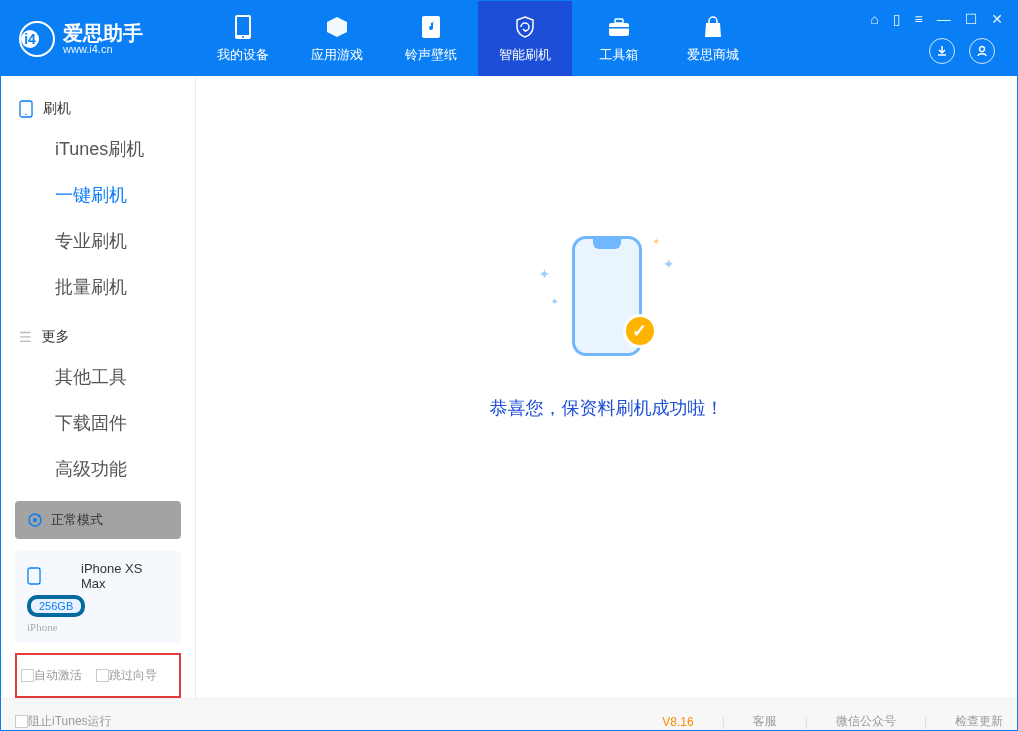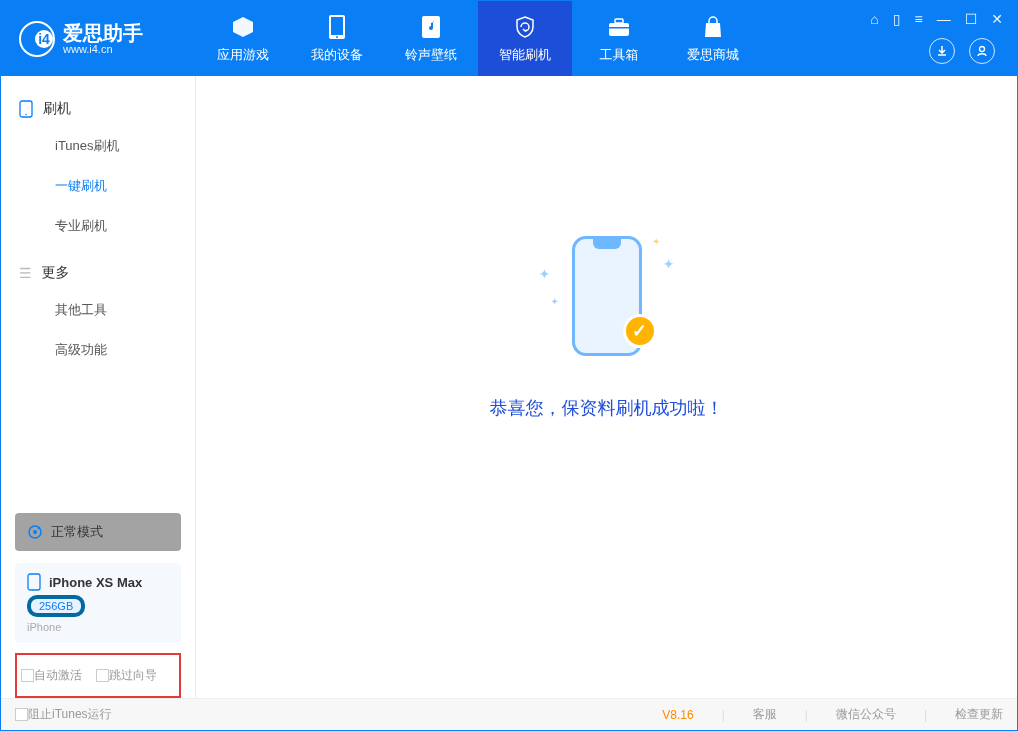--- a/index.html
+++ b/index.html
@@ -1,63 +1,63 @@
 <!DOCTYPE html>
 <html><head>
 <meta charset="utf-8">
 <style>
 * { margin: 0; padding: 0; box-sizing: border-box; font-family: "Microsoft YaHei", Arial, sans-serif; }
 body { background: #fff; width: 1018px; height: 731px; overflow: hidden; border: 1px solid #0a7ff5; }
 
 .header { height: 75px; background: #0a7ff5; display: flex; align-items: center; color: #fff; position: relative; }
 .logo-area { display: flex; align-items: center; padding-left: 18px; width: 195px; }
-.logo-icon { width: 36px; height: 36px; border: 2.5px solid #fff; border-radius: 50%; display: flex; align-items: center; justify-content: flex-end; margin-right: 8px; }
+.logo-icon { width: 36px; height: 36px; border: 2.5px solid #fff; border-radius: 50%; display: flex; align-items: center; justify-content: flex-start; margin-right: 8px; }
 .logo-icon-inner { width: 18px; height: 18px; background: #fff; border-radius: 50%; position: relative; display:flex; align-items:center; justify-content:center; color:#0a7ff5; font-weight:bold; font-size:14px;}
 .brand-text { font-size: 20px; font-weight: bold; line-height: 1; }
 .brand-url { font-size: 11px; opacity: 0.9; }
 
 .nav-tabs { display: flex; height: 100%; }
 .nav-tab { width: 94px; display: flex; flex-direction: column; align-items: center; justify-content: center; font-size: 13px; cursor: pointer; gap: 6px; }
 .nav-tab.active { background: #1d4ed8; }
 .nav-tab-icon { width: 26px; height: 26px; display: flex; align-items: center; justify-content: center; }
 
 .titlebar-icons { position: absolute; right: 14px; top: 10px; display: flex; gap: 14px; font-size: 14px; opacity: 0.9; }
 .titlebar-icons span { cursor: pointer; }
 .header-round-icons { position: absolute; right: 22px; bottom: 12px; display: flex; gap: 14px; }
 .round-icon { width: 26px; height: 26px; border: 1.5px solid rgba(255,255,255,0.8); border-radius: 50%; display: flex; align-items: center; justify-content: center; font-size: 14px; cursor:pointer; }
 
 .body-area { display: flex; height: calc(100% - 75px - 32px); }
 .sidebar { width: 195px; border-right: 1px solid #eaeaea; padding-top: 16px; display: flex; flex-direction: column; }
 .side-section-header { display: flex; align-items: center; padding: 8px 18px; font-size: 14px; color: #333; font-weight: 500; gap: 10px; }
-.side-item { padding: 11px 18px 11px 54px; font-size: 13px; color: #555; cursor: pointer; }
+.side-item { padding: 11px 18px 11px 54px; font-size: 18px; color: #555; cursor: pointer; }
 .side-item.active { color: #0a7ff5; }
 .side-spacer { flex: 1; }
 
 .device-card { margin: 8px 14px; background: #a3a3a3; border-radius: 4px; padding: 10px 12px; font-size: 13px; color: #333; display:flex; align-items:center; gap:8px; }
 .device-card2 { margin: 4px 14px 10px 14px; background: #f5f9fe; border-radius: 4px; padding: 10px 12px; font-size: 13px; color: #333; }
-.device-name { font-weight: bold; color: #333; }
+.device-name { font-weight: normal; color: #333; margin-left: 32px; }
 .capacity-badge { display: inline-block; background: #e8f2ff; color: #0a7ff5; border:4px solid #0369a1; font-size: 11px; padding: 1px 8px; border-radius: 10px; margin-top: 4px; }
-.device-sub { font-size: 11px; color: #aaa; margin-top: 4px; }
+.device-sub { font-size: 11px; color: #aaa; margin-top: 4px; font-family: Liberation Serif, serif; }
 
 .bottom-checks { margin: 0 14px 0 14px; padding: 12px 4px; border: 2px solid #e23b3b; display: flex; gap: 14px; font-size: 12px; color: #999; }
 .chk { display: flex; align-items: center; }
 .chk-box { width: 13px; height: 13px; border: 1px solid #ccc; background:#fff; }
 
 .main { flex: 1; position: relative; background: #fff; }
 .center-content { position: absolute; left: 50%; top: 42%; transform: translate(-50%, -50%); text-align: center; }
 .phone-illus { position: relative; width: 160px; height: 140px; margin: 0 auto 30px; }
 .phone-body { width: 70px; height: 120px; border: 3px solid #6fb7ff; border-radius: 14px; background: #eaf4ff; position: absolute; left: 50%; top: 10px; transform: translateX(-50%); }
 .phone-notch { position:absolute; top:0; left:50%; transform:translateX(-50%); width:28px; height:10px; background:#6fb7ff; border-radius:0 0 6px 6px; }
 .check-badge { position: absolute; right: 30px; bottom: 18px; width: 34px; height: 34px; background: #ffb400; border-radius: 50%; border:3px solid #fff; display: flex; align-items: center; justify-content: center; color: #fff; font-size: 18px; font-weight:bold; }
 .sparkle { position: absolute; color: #9fd0ff; font-size: 14px; }
 .success-text { font-size: 18px; color: #1d4ed8; margin-bottom: 28px; }
 .ok-button { display: inline-block; padding: 8px 40px; border: 1px solid #ddd; background: #fff; font-size: 14px; cursor: pointer; color:#333; }
 .log-link { display: block; margin-top: 18px; font-size: 12px; color: #999; cursor: pointer; }
 
-.statusbar { height: 32px; background: #f7f7f7; border-top: 1px solid #eee; display: flex; align-items: center; font-size: 12px; color: #999; padding: 0 14px; }
+.statusbar { height: 32px; background: #f7f7f7; border-top: 1px solid #eee; display: flex; align-items: flex-end; font-size: 12px; color: #999; padding: 0 14px; }
 .statusbar .chk { color: #999; }
 .status-right { margin-left: auto; display: flex; align-items: center; gap: 28px; }
 .status-div { color: #ddd; }
 .status-link { cursor: pointer; }
 .version { color: #ff8a00; }
 
 svg { display: block; }
 </style>
 </head>
 <body>
@@ -68,35 +68,35 @@
       <div class="logo-icon-inner">i4</div>
     </div>
     <div>
       <div class="brand-text">爱思助手</div>
       <div class="brand-url">www.i4.cn</div>
     </div>
   </div>
   <div class="nav-tabs">
     <div class="nav-tab">
       <div class="nav-tab-icon">
-        <svg width="24" height="24" viewBox="0 0 24 24">
-            <path d="M12 2 L22 7 L12 12 L2 7 Z M2 7 L2 17 L12 22 L12 12 Z M22 7 L22 17 L12 22 L12 12 Z" fill="#fff" opacity="0.95"></path>
-          </svg>
-      </div>
-      <span>应用游戏</span>
-    </div>
-    <div class="nav-tab">
-      <div class="nav-tab-icon">
         <svg width="18" height="26" viewBox="0 0 18 26">
             <rect x="1" y="1" width="16" height="24" rx="2" fill="#fff"></rect>
             <rect x="3" y="3" width="12" height="18" fill="#0a7ff5"></rect>
             <circle cx="9" cy="23" r="1" fill="#0a7ff5"></circle>
           </svg>
       </div>
       <span>我的设备</span>
+    </div>
+    <div class="nav-tab">
+      <div class="nav-tab-icon">
+        <svg width="24" height="24" viewBox="0 0 24 24">
+            <path d="M12 2 L22 7 L12 12 L2 7 Z M2 7 L2 17 L12 22 L12 12 Z M22 7 L22 17 L12 22 L12 12 Z" fill="#fff" opacity="0.95"></path>
+          </svg>
+      </div>
+      <span>应用游戏</span>
     </div>
     <div class="nav-tab">
       <div class="nav-tab-icon">
         <svg width="22" height="24" viewBox="0 0 22 24">
             <rect x="2" y="1" width="18" height="22" rx="2" fill="#fff"></rect>
             <path d="M13 6 L13 13 A2 2 0 1 1 11 11 L11 8 L14 7 Z" fill="#0a7ff5"></path>
           </svg>
       </div>
       <span>铃声壁纸</span>
     </div>
@@ -161,26 +161,28 @@
         <svg width="14" height="18" viewBox="0 0 14 18">
             <rect x="1" y="1" width="12" height="16" rx="2" fill="none" stroke="#0a7ff5" stroke-width="1.3"></rect>
             <circle cx="7" cy="14.5" r="0.8" fill="#0a7ff5"></circle>
           </svg>
       </span>
       <span>刷机</span>
     </div>
     <div class="side-item">iTunes刷机</div>
     <div class="side-item active">一键刷机</div>
     <div class="side-item">专业刷机</div>
+    <div class="side-item">批量刷机</div>
 
     <div class="side-section-header" style="margin-top:10px;">
       <span style="color:#bbb;">☰</span>
       <span>更多</span>
     </div>
     <div class="side-item">其他工具</div>
+    <div class="side-item">下载固件</div>
     <div class="side-item">高级功能</div>
 
     <div class="side-spacer"></div>
 
     <div class="device-card">
       <span>
         <svg width="16" height="16" viewBox="0 0 16 16">
             <circle cx="8" cy="8" r="6" fill="none" stroke="#0a7ff5" stroke-width="1.5"></circle>
             <circle cx="8" cy="8" r="2" fill="#0a7ff5"></circle>
             <path d="M13 3 L11 5" stroke="#0a7ff5" stroke-width="1.5"></path>

